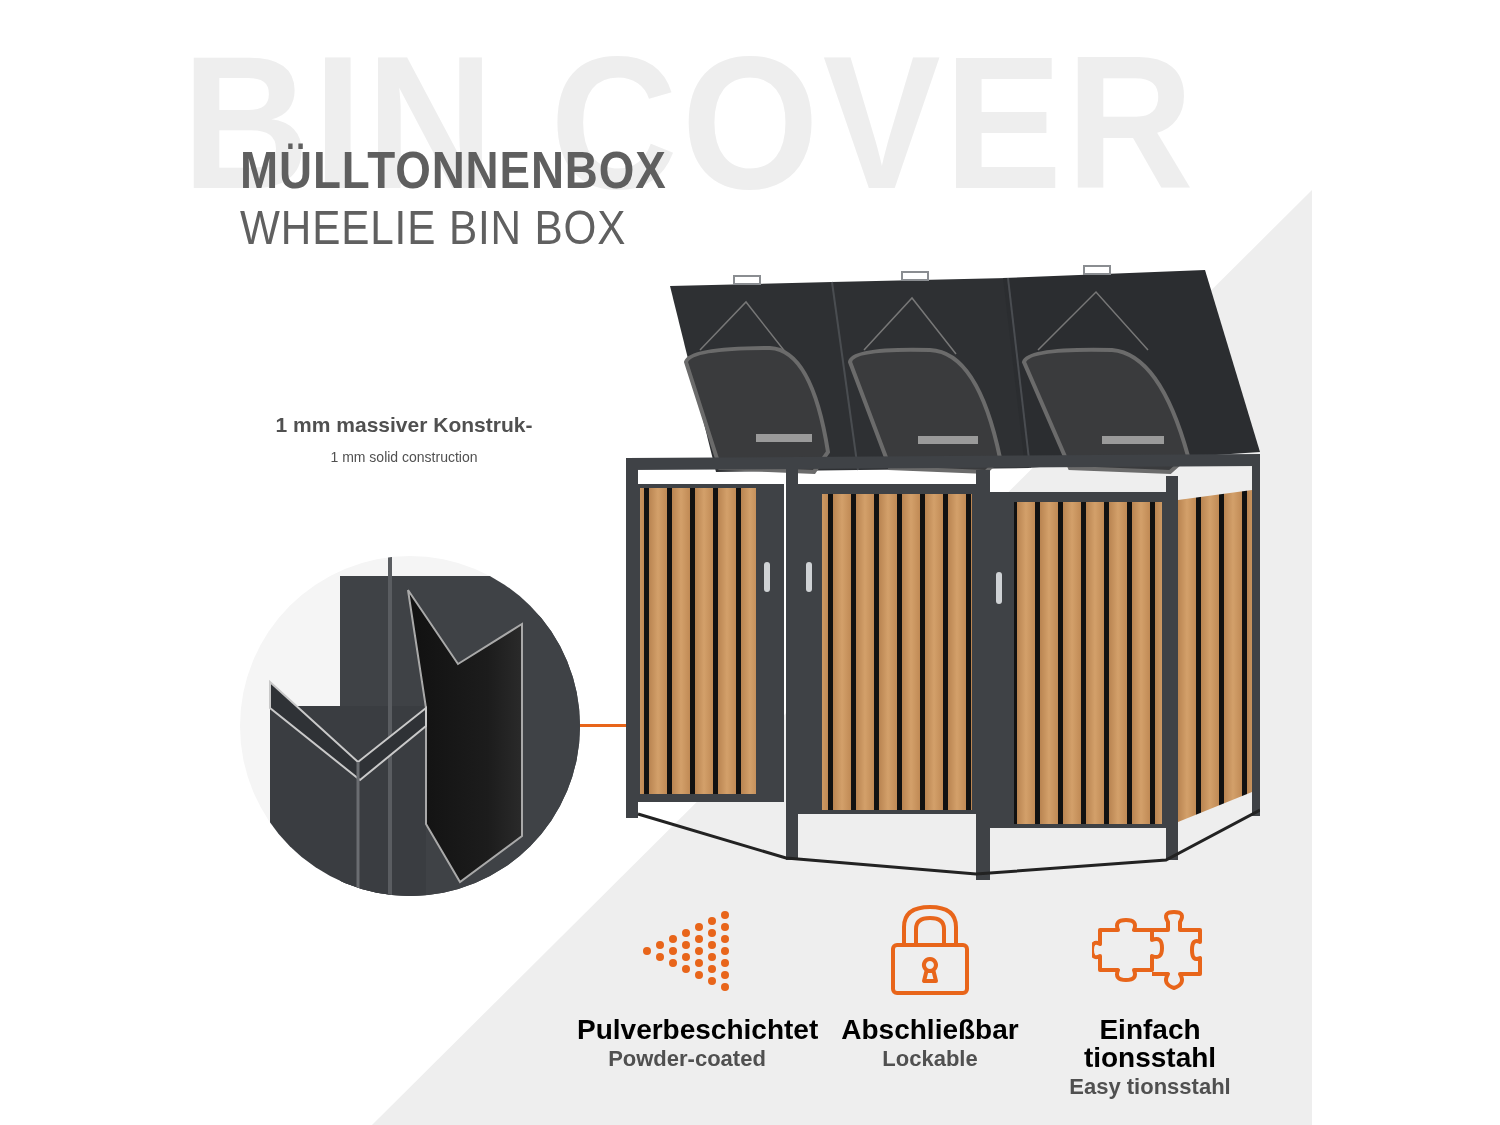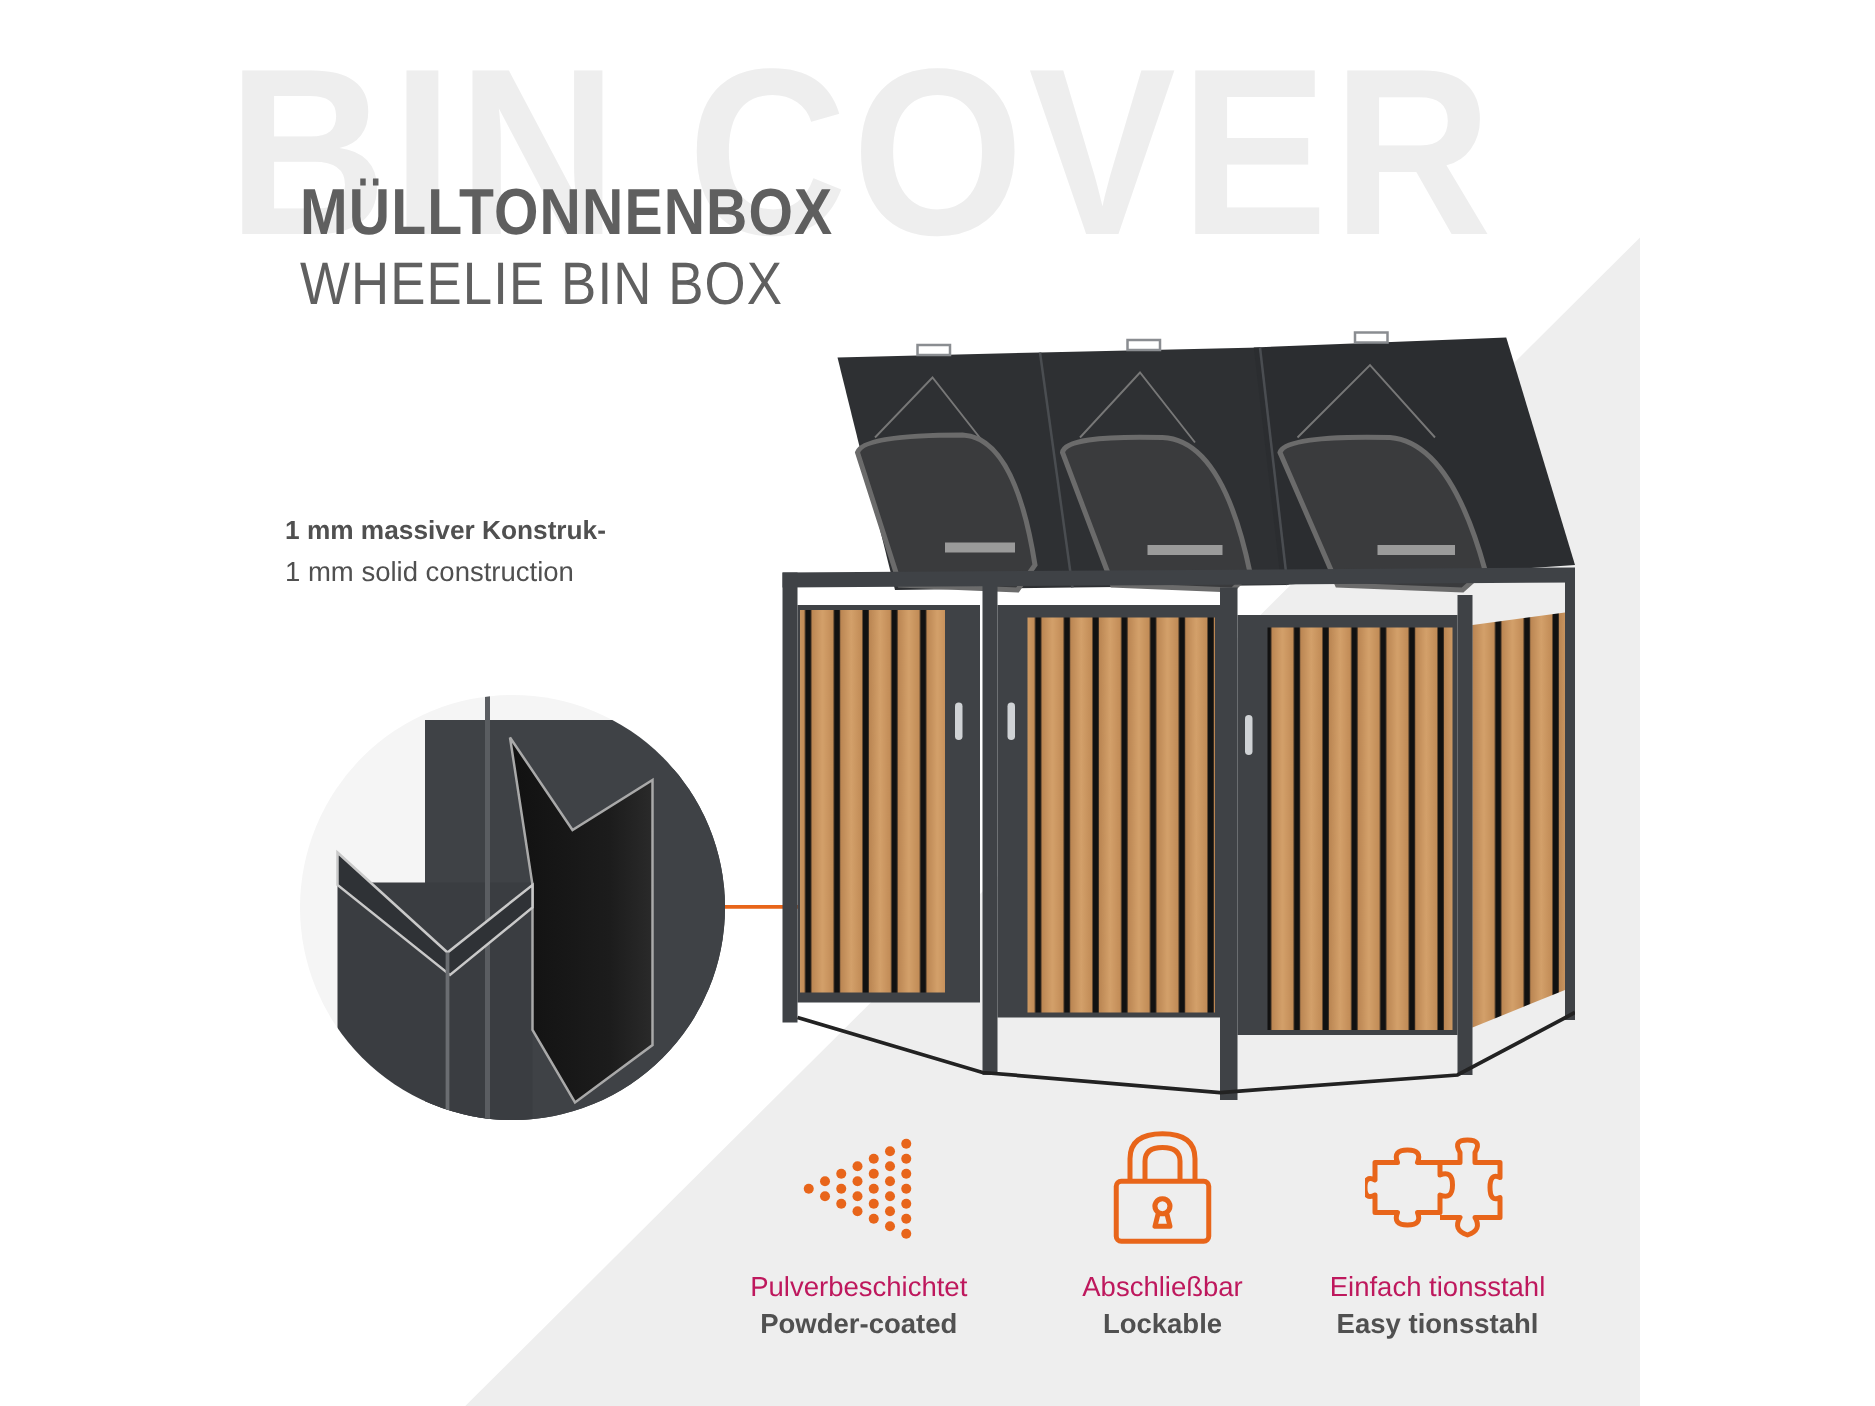--- a/index.html
+++ b/index.html
@@ -1,30 +1,30 @@
 <!DOCTYPE html>
 <html><head>
 <meta charset="utf-8">
 <style>
   html, body { margin:0; padding:0; }
   body { width:1500px; height:1125px; position:relative; overflow:hidden; background:#ffffff; font-family:"Liberation Sans", sans-serif; }
   .bg-triangle { position:absolute; left:0; top:0; width:1500px; height:1125px; }
   .watermark { position:absolute; left:182px; top:42px; font-family:"Liberation Sans", sans-serif; font-weight:700; font-size:190px; line-height:160px; letter-spacing:4px; color:#eeeeee; white-space:nowrap; transform:scaleX(0.93); transform-origin:left top; }
   .title-de { position:absolute; left:240px; top:140px; font-weight:700; font-size:52px; color:#5f5f5f; letter-spacing:1px; transform:scaleX(0.88); transform-origin:left top; white-space:nowrap; }
   .title-en { position:absolute; left:240px; top:200px; font-weight:400; font-size:48px; color:#606060; letter-spacing:1px; transform:scaleX(0.88); transform-origin:left top; white-space:nowrap; }
-  .callout { position:absolute; left:228px; top:410px; width:320px; text-align:left; }
+  .callout { position:absolute; left:244px; top:410px; width:320px; text-align:center; }
   .callout .de { font-weight:700; font-size:21px; line-height:30px; color:#505050; }
-  .callout .en { font-weight:400; font-size:22px; line-height:31px; color:#505050; margin-top:2px; }
+  .callout .en { font-weight:400; font-size:14px; line-height:31px; color:#505050; margin-top:2px; }
   .detail-circle { position:absolute; left:240px; top:556px; width:340px; height:340px; border-radius:50%; background:#f5f5f5; overflow:hidden; }
   .leader { position:absolute; left:580px; top:724px; width:108px; height:3px; background:#e8651a; }
   .leader-dot { position:absolute; left:680px; top:717px; width:17px; height:17px; border-radius:50%; background:#e8651a; }
   .product { position:absolute; left:600px; top:262px; width:660px; height:640px; }
   .feature { position:absolute; top:900px; width:220px; text-align:center; }
   .feature .icon { height:100px; display:flex; align-items:center; justify-content:center; }
-  .feature .de { margin-top:16px; font-weight:400; font-size:22px; color:#be185d; line-height:28px; }
+  .feature .de { margin-top:16px; font-weight:700; font-size:28px; color:#000000; line-height:28px; }
   .feature .en { font-weight:700; font-size:22px; color:#505050; line-height:30px; }
 </style>
 </head>
 <body>
 
 <svg class="bg-triangle" viewBox="0 0 1500 1125">
   <polygon points="1312,190 1312,1125 372,1125" fill="#eeeeee"></polygon>
 </svg>
 
 <div class="watermark">BIN COVER</div>

